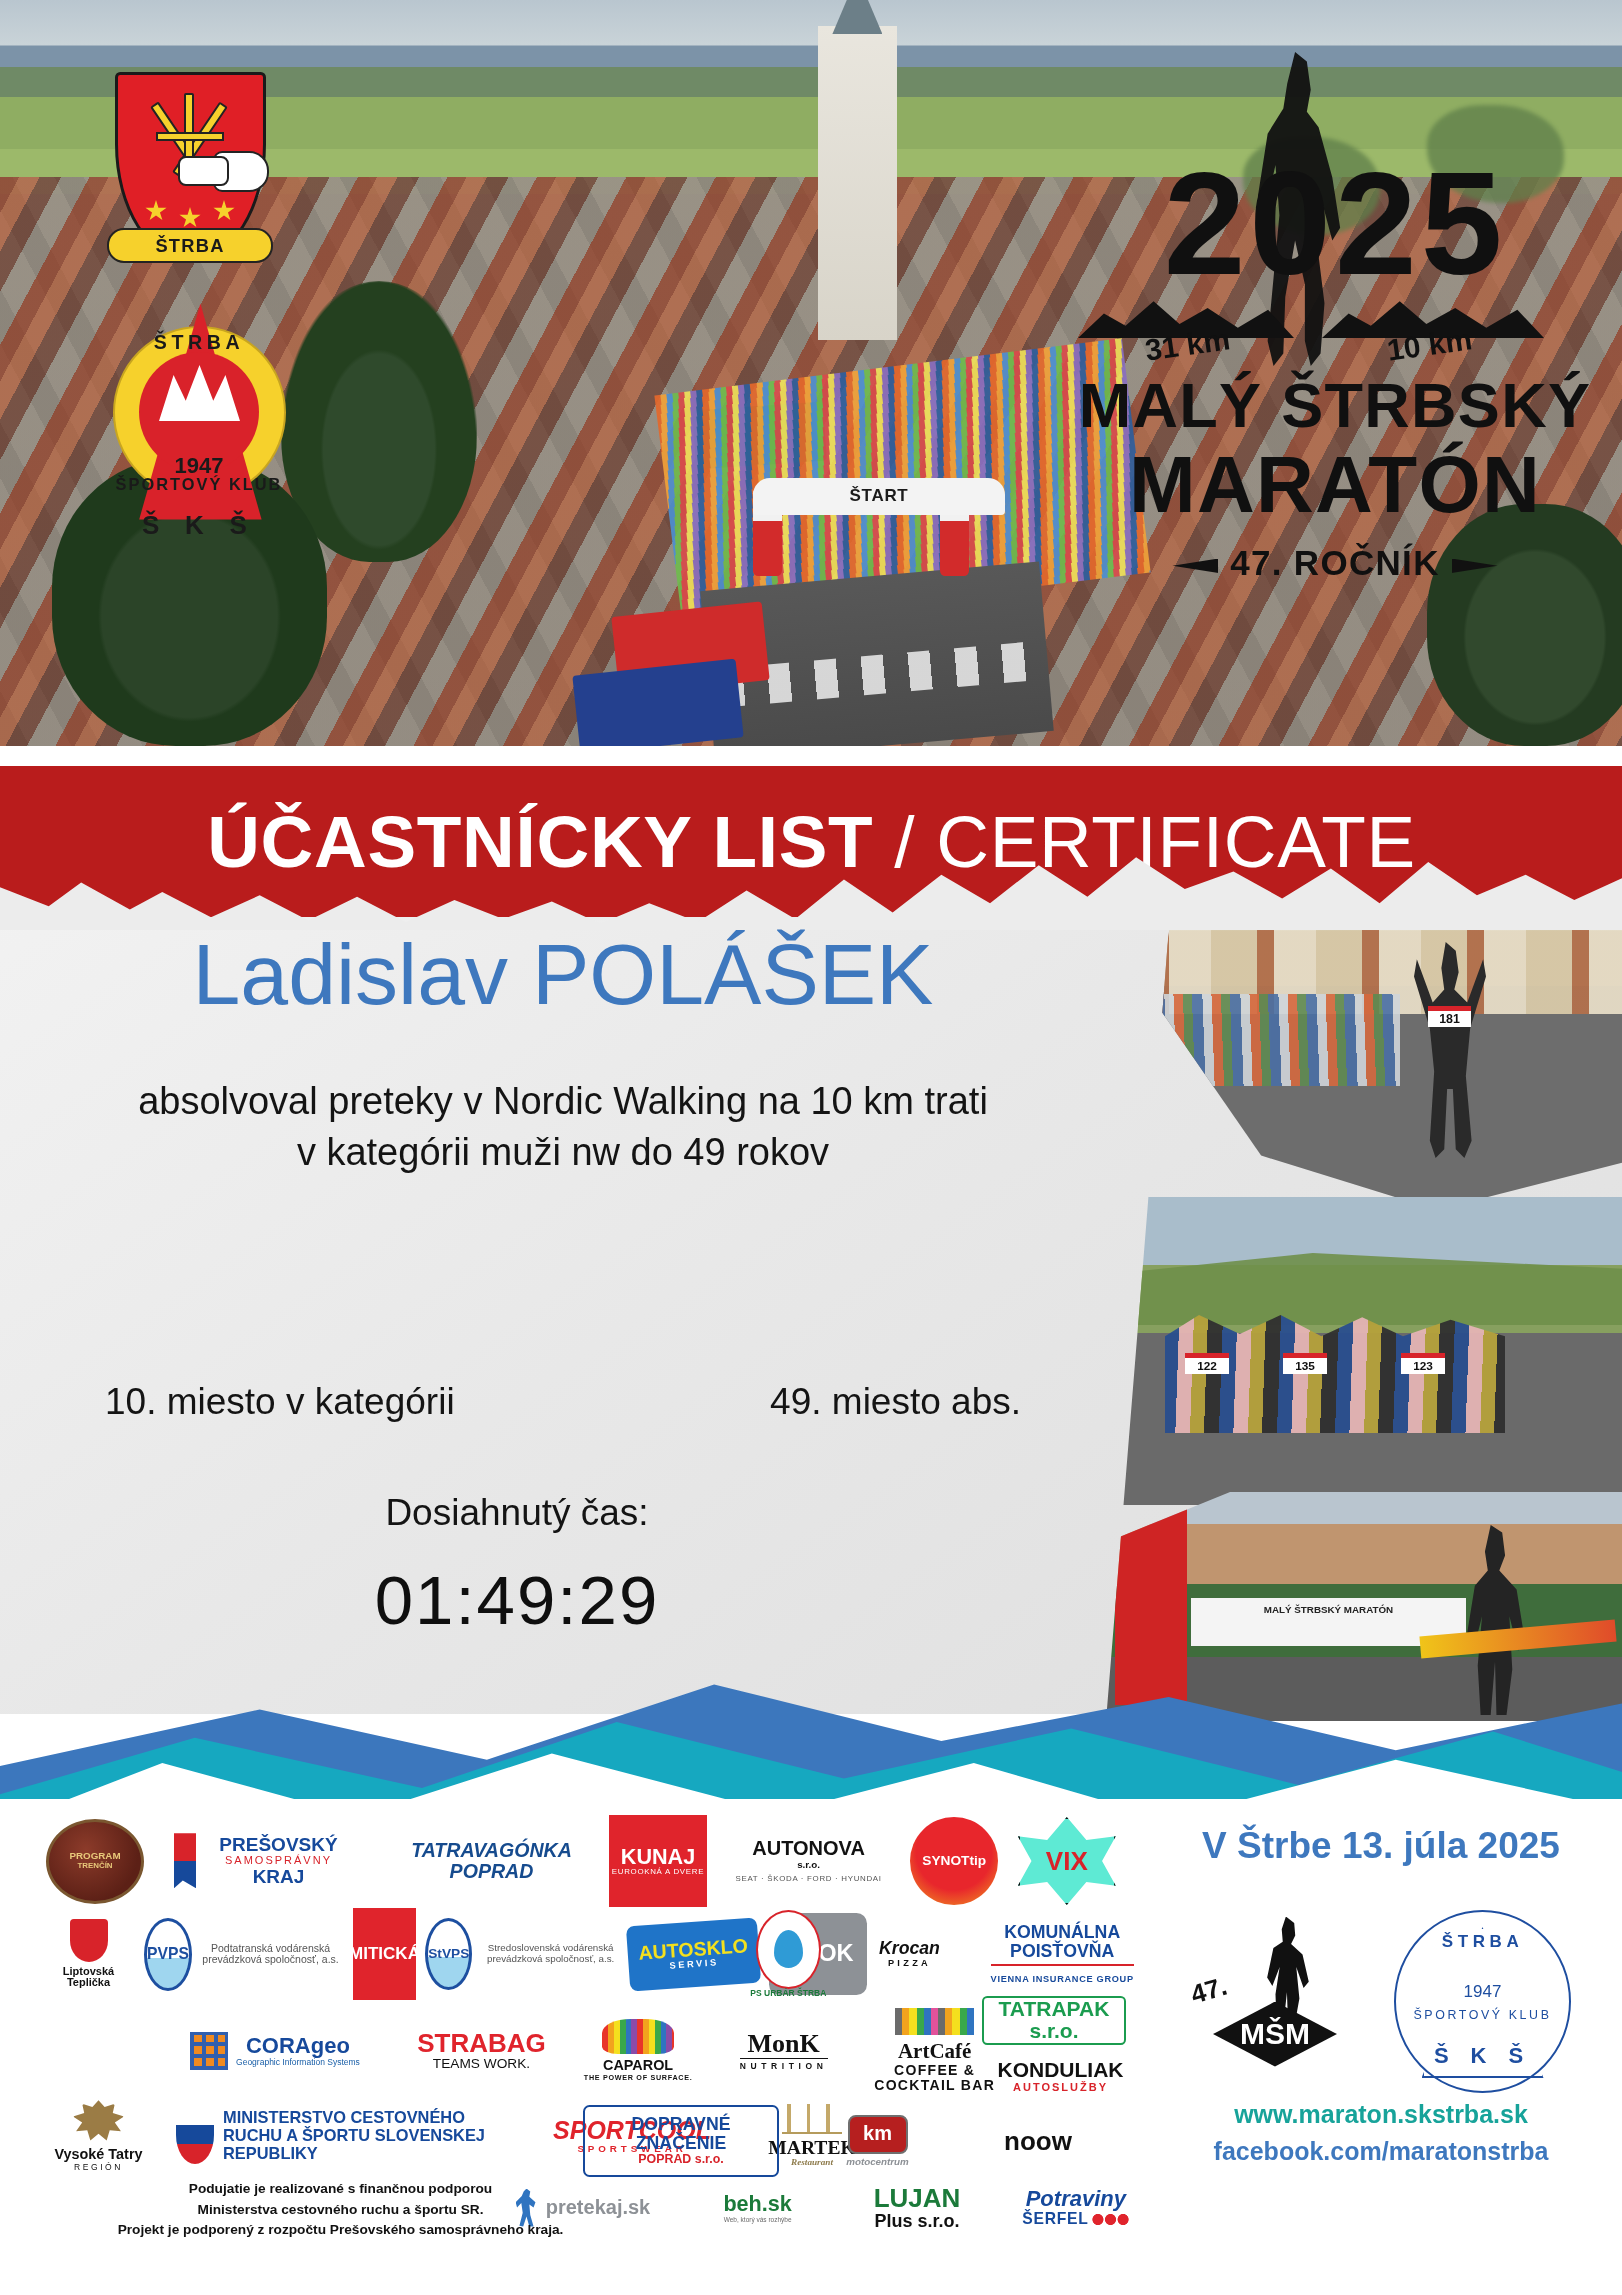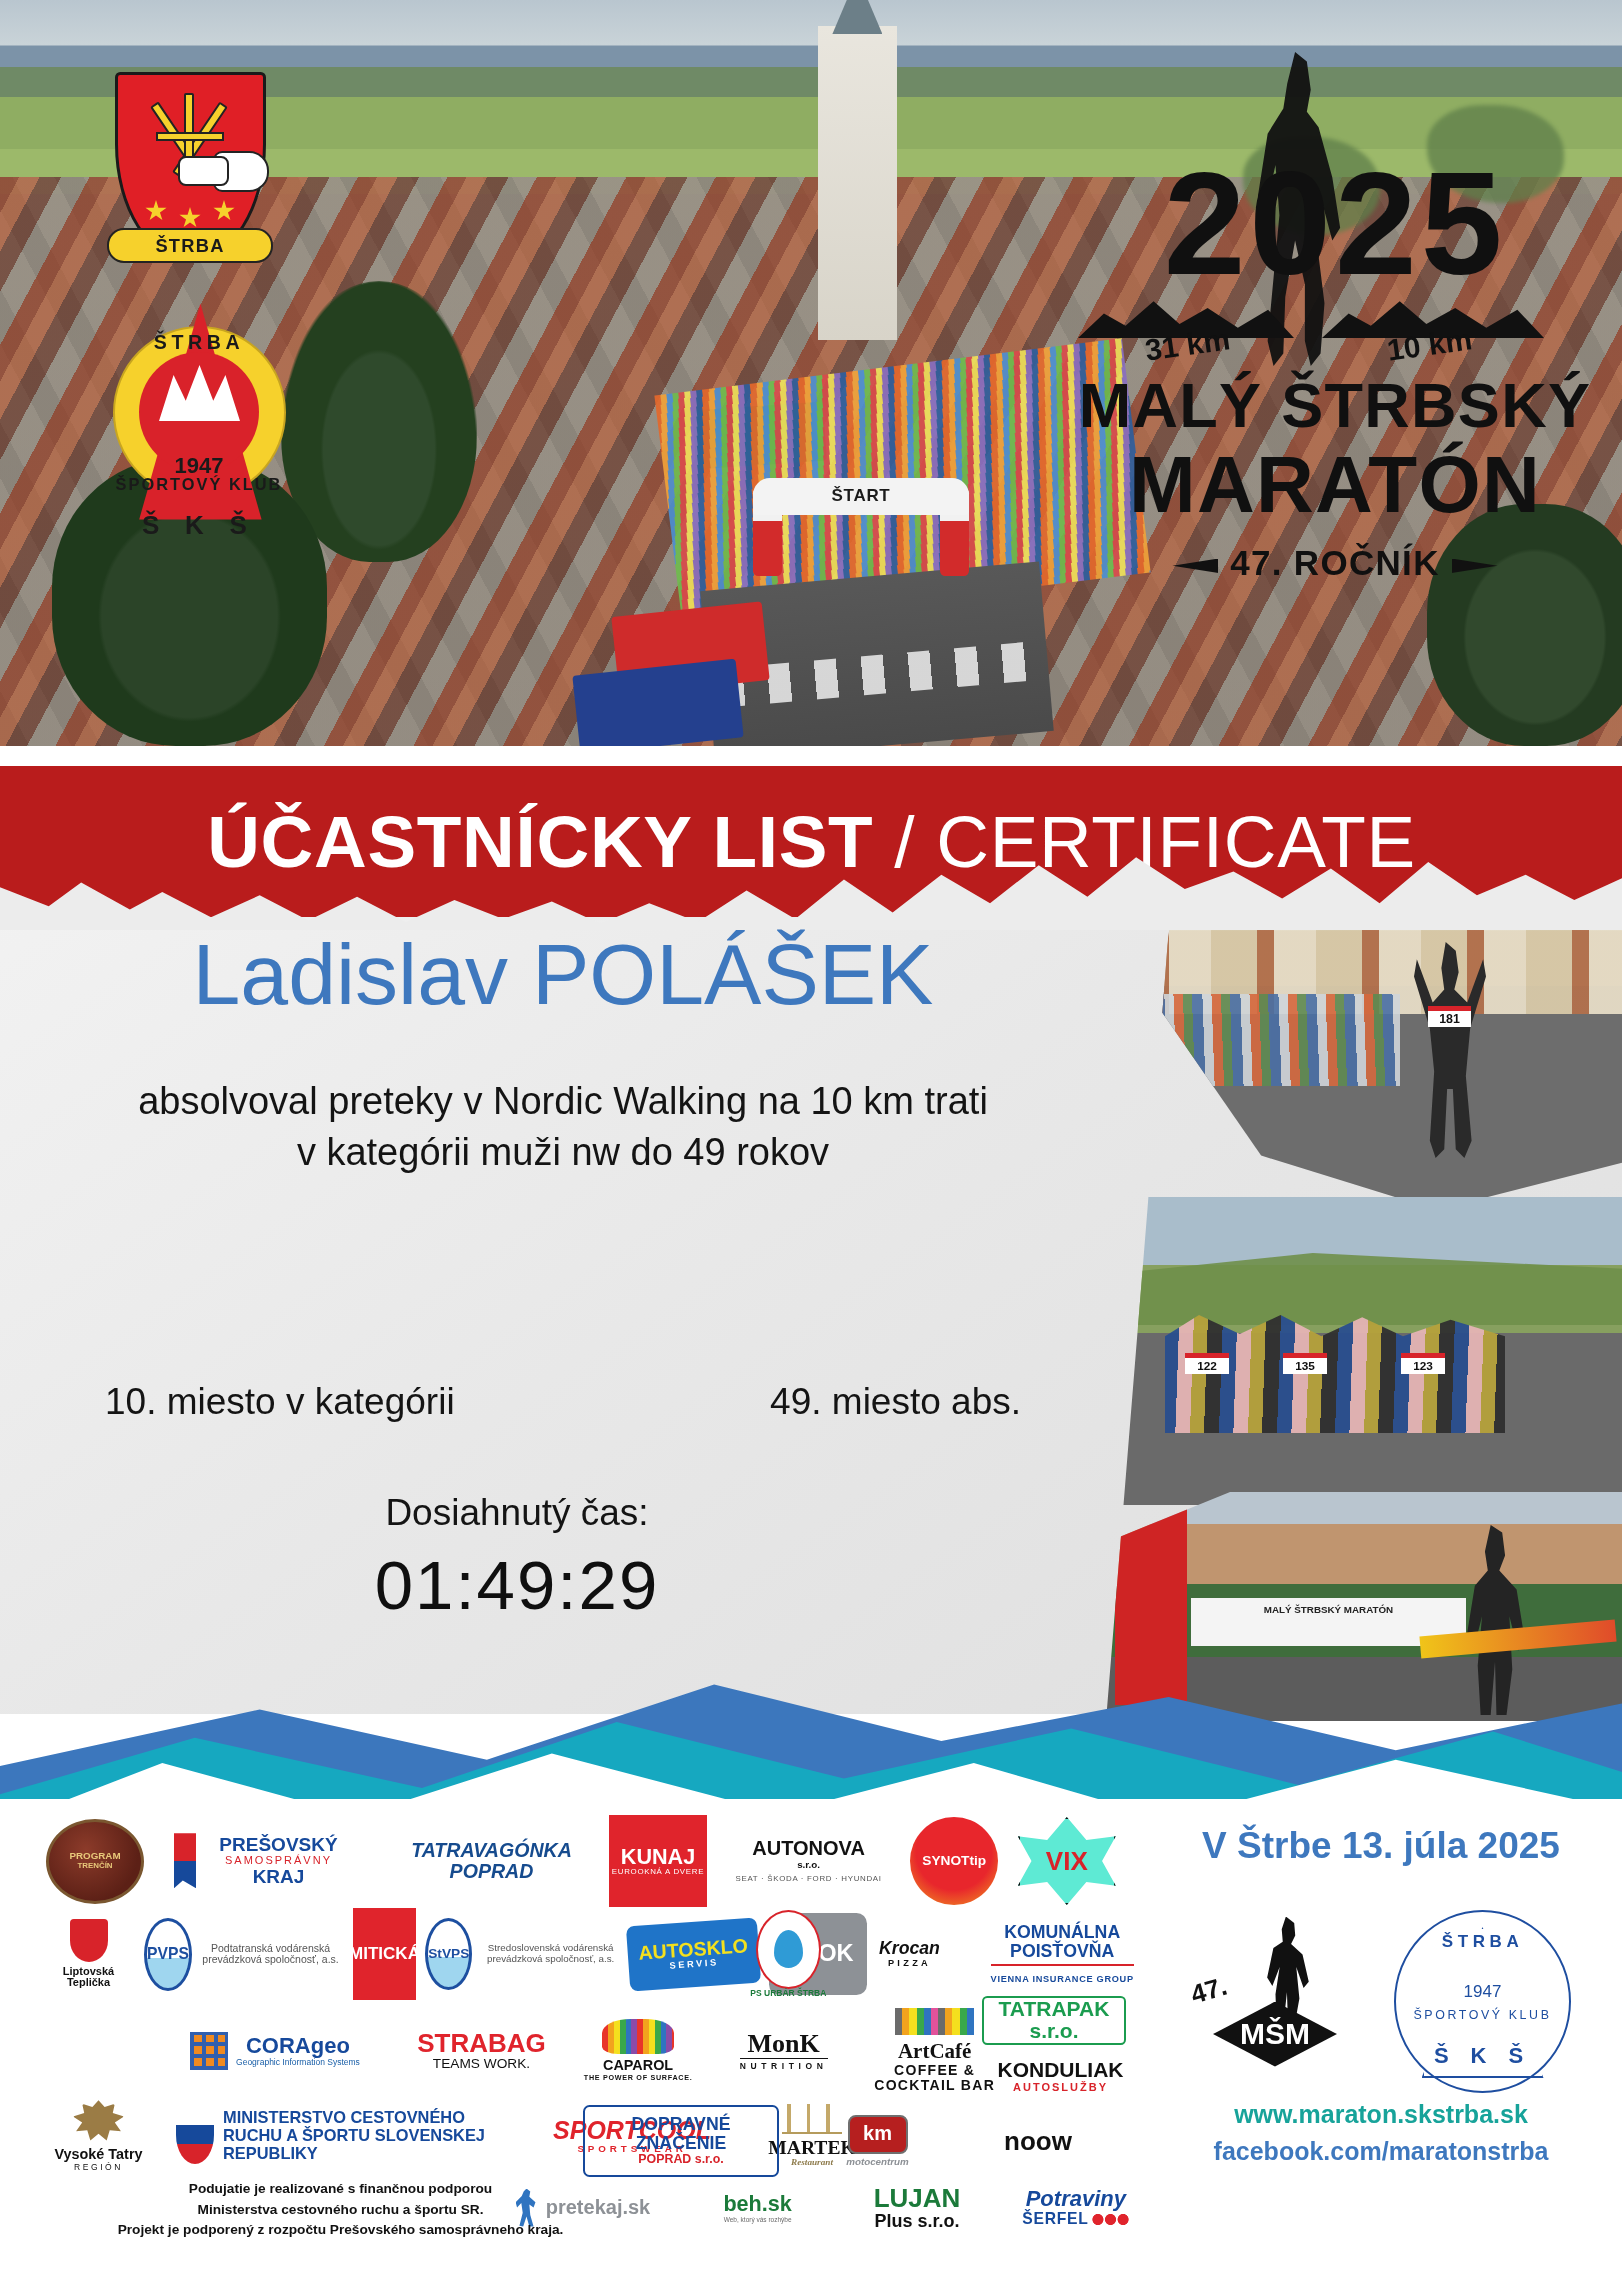--- a/index.html
+++ b/index.html
@@ -65,21 +65,21 @@
       #e4682c 0 6.5px, #f0a23a 6.5px 12.4px, #4e8fd0 12.4px 18.3px, #6fbb4e 18.3px 24px,
       #d94b4b 24px 30px, #efe05a 30px 36px, #8a6fc0 36px 42px, #2f5f9d 42px 48px);
     opacity:.92; transform: rotate(-7deg); filter: blur(0.7px);
   }
   .hero .startarch{
     position:absolute; left:753px; top:478px; width:216px; height:98px;
   }
   .hero .startarch .leg{ position:absolute; bottom:0; width:29px; height:88px;
     background: linear-gradient(#f1f1f1 0 38%, #d22b2b 38% 100%); border-radius:5.2px; }
   .hero .startarch .leg.l{ left:0; } .hero .startarch .leg.r{ right:0; }
-  .hero .startarch .top{ position:absolute; left:0; top:0; width:216px; height:37px;
+  .hero .startarch .top{ position:absolute; left:0; top:0; width:252px; height:37px;
     background:#f3f3f3; border-radius:17px 17px 3.9px 3.9px; }
   .hero .startarch .top span{
     position:absolute; left:0; right:0; top:7.9px; text-align:center;
     font-weight:bold; font-size:17px; color:#1b1b1b; letter-spacing:0.7px;
   }
   .hero .road{
     position:absolute; left:707px; top:576px; width:340px; height:170px;
     background: linear-gradient(#585858,#4a4a4a); transform: rotate(-5deg);
   }
   .hero .road:after{
@@ -223,21 +223,21 @@
   }
   .desc{
     text-align:center; font-size:38px; color:#141414; line-height:1.34;
   }
   .places{
     position:absolute; left:0; top:452px; width:1126px;
     display:flex; justify-content:space-between; padding:0 105px;
     font-size:37px; color:#141414;
   }
   .timewrap{ position:absolute; left:0; top:563px; width:1034px; text-align:center; }
-  .timelabel{ font-size:37px; color:#141414; margin-bottom:12px; }
+  .timelabel{ font-size:37px; color:#141414; margin-bottom:27px; }
   .timeval{ font-size:69px; color:#0f0f0f; letter-spacing:2px; }
 
   
   .collage{ position:absolute; left:1106px; top:870px; width:517px; height:851px; z-index:6; overflow:hidden;
     clip-path: polygon(13% 0, 100% 0, 100% 100%, 0% 100%, 8% 40%); }
   .ph{ position:absolute; left:0; width:517px; overflow:hidden; }
   .ph1{ top:0; height:340px;
     background:
       linear-gradient(to bottom,#c3ced6 0 18%, #b09878 18% 34%, #6d6d6d 34% 100%);
     clip-path: polygon(14% 0, 100% 0, 100% 86%, 64% 100%, 30% 84%, 10% 40%); }

